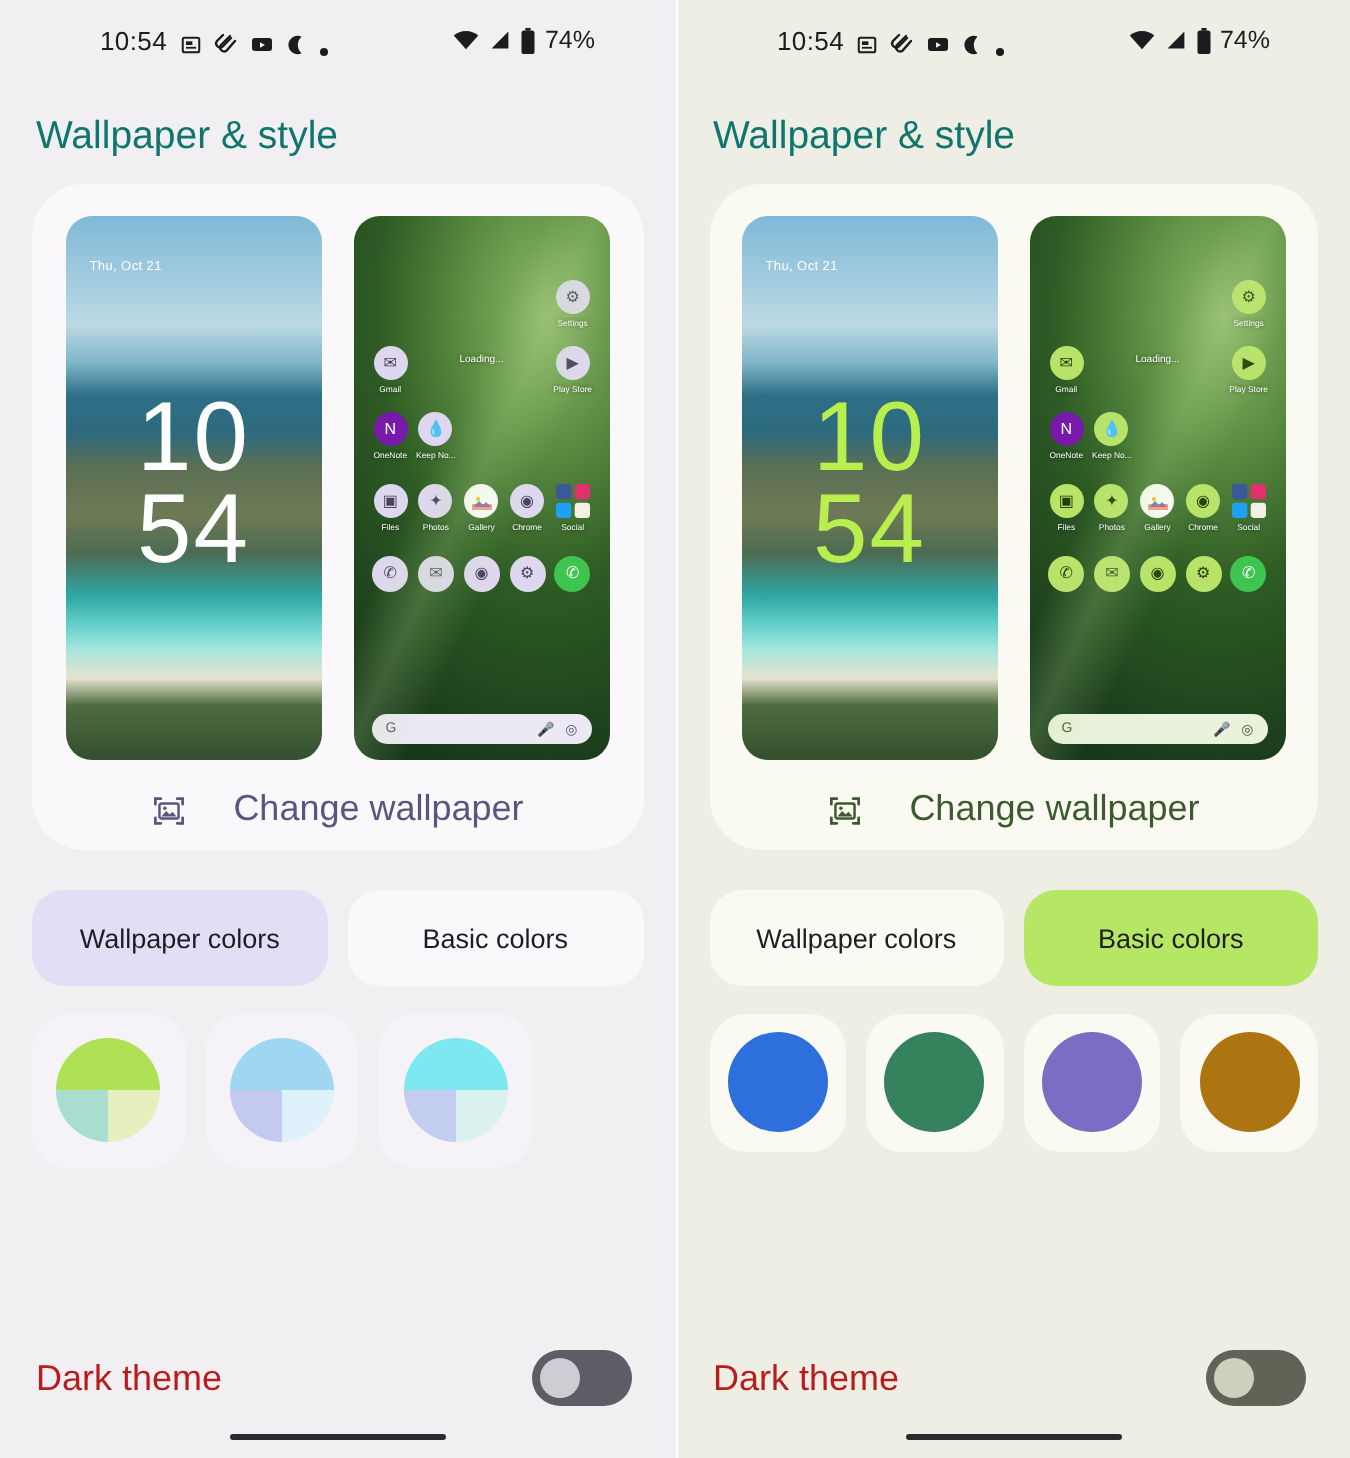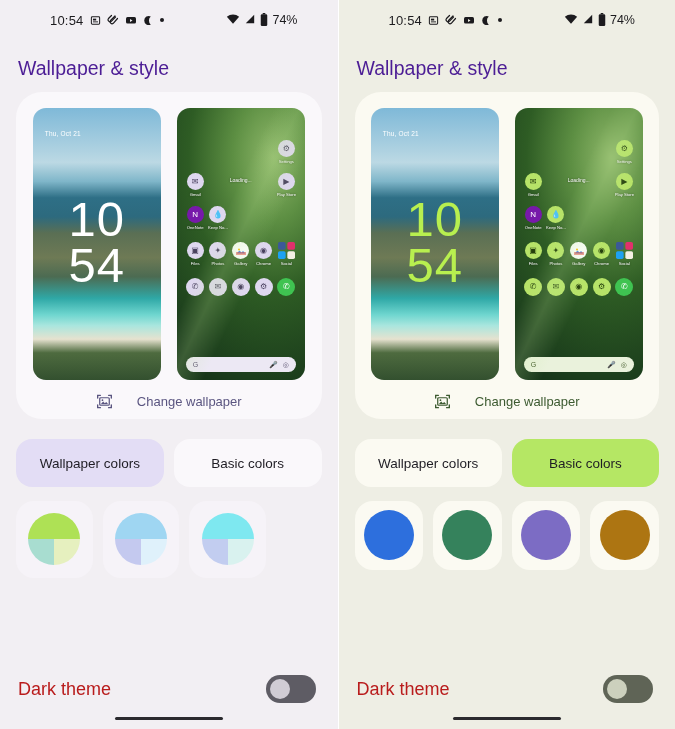--- a/index.html
+++ b/index.html
@@ -13,30 +13,30 @@
 
   .panel { position: relative; height: 729px; overflow: hidden; }
   .panel.left  { width: 338px; background: #f2eff3; }
   .panel.right { width: 337px; background: #eeeee4; }
 
   
   .statusbar {
     height: 40px; display: flex; align-items: center;
     padding: 0 22px; font-size: 12.5px; color: #1c1b1e;
   }
-  .sb-left { display: flex; align-items: center; gap: 6px; margin-left: 28px; }
+  .sb-left { display: flex; align-items: flex-end; gap: 6px; margin-left: 28px; }
   .sb-time { font-size: 13px; letter-spacing: .2px; }
-  .sb-right { margin-left: auto; display: flex; align-items: flex-start; gap: 4px; margin-right: 18px; }
+  .sb-right { margin-left: auto; display: flex; align-items: center; gap: 4px; margin-right: 18px; }
   .sb-batt-text { font-size: 12.5px; }
   .sb-ico { display: inline-flex; align-items: center; }
   .dot-ico { width: 4px; height: 4px; border-radius: 50%; background: #1c1b1e; display:inline-block; }
 
   
   .title {
-    font-size: 19.5px; color: #4c1d95; padding: 4px 0 0 18px; height: 52px;
+    font-size: 19.5px; color: #0f766e; padding: 4px 0 0 18px; height: 52px;
     display: flex; align-items: center; font-weight: 400;
   }
 
   
   .preview-card {
     margin: 0 16px; border-radius: 26px; padding: 16px 0 10px;
     display: flex; flex-direction: column; align-items: center;
   }
   .left .preview-card  { background: #faf8fb; }
   .right .preview-card { background: #fbfaf2; }
@@ -106,21 +106,21 @@
     padding: 0 7px; font-size: 7px;
   }
   .left .searchbar  { background: #ece8f4; color: #5a5270; }
   .right .searchbar { background: #eaf2dc; color: #3c5423; }
   .sb-spacer { flex: 1; }
   .sb-mic, .sb-lens { font-size: 7px; margin-left: 5px; }
 
   
   .change-wp {
     display: flex; align-items: center; gap: 24px;
-    margin-top: 14px; font-size: 13px;
+    margin-top: 14px; font-size: 18px;
   }
   .left .change-wp  { color: #5a5580; }
   .right .change-wp { color: #3c5a30; }
   .wp-icon { width: 17px; height: 15px; position: relative; }
 
   
   .tabs { display: flex; gap: 10px; margin: 20px 16px 0; }
   .tab {
     flex: 1; height: 48px; border-radius: 16px;
     display: flex; align-items: center; justify-content: center;

